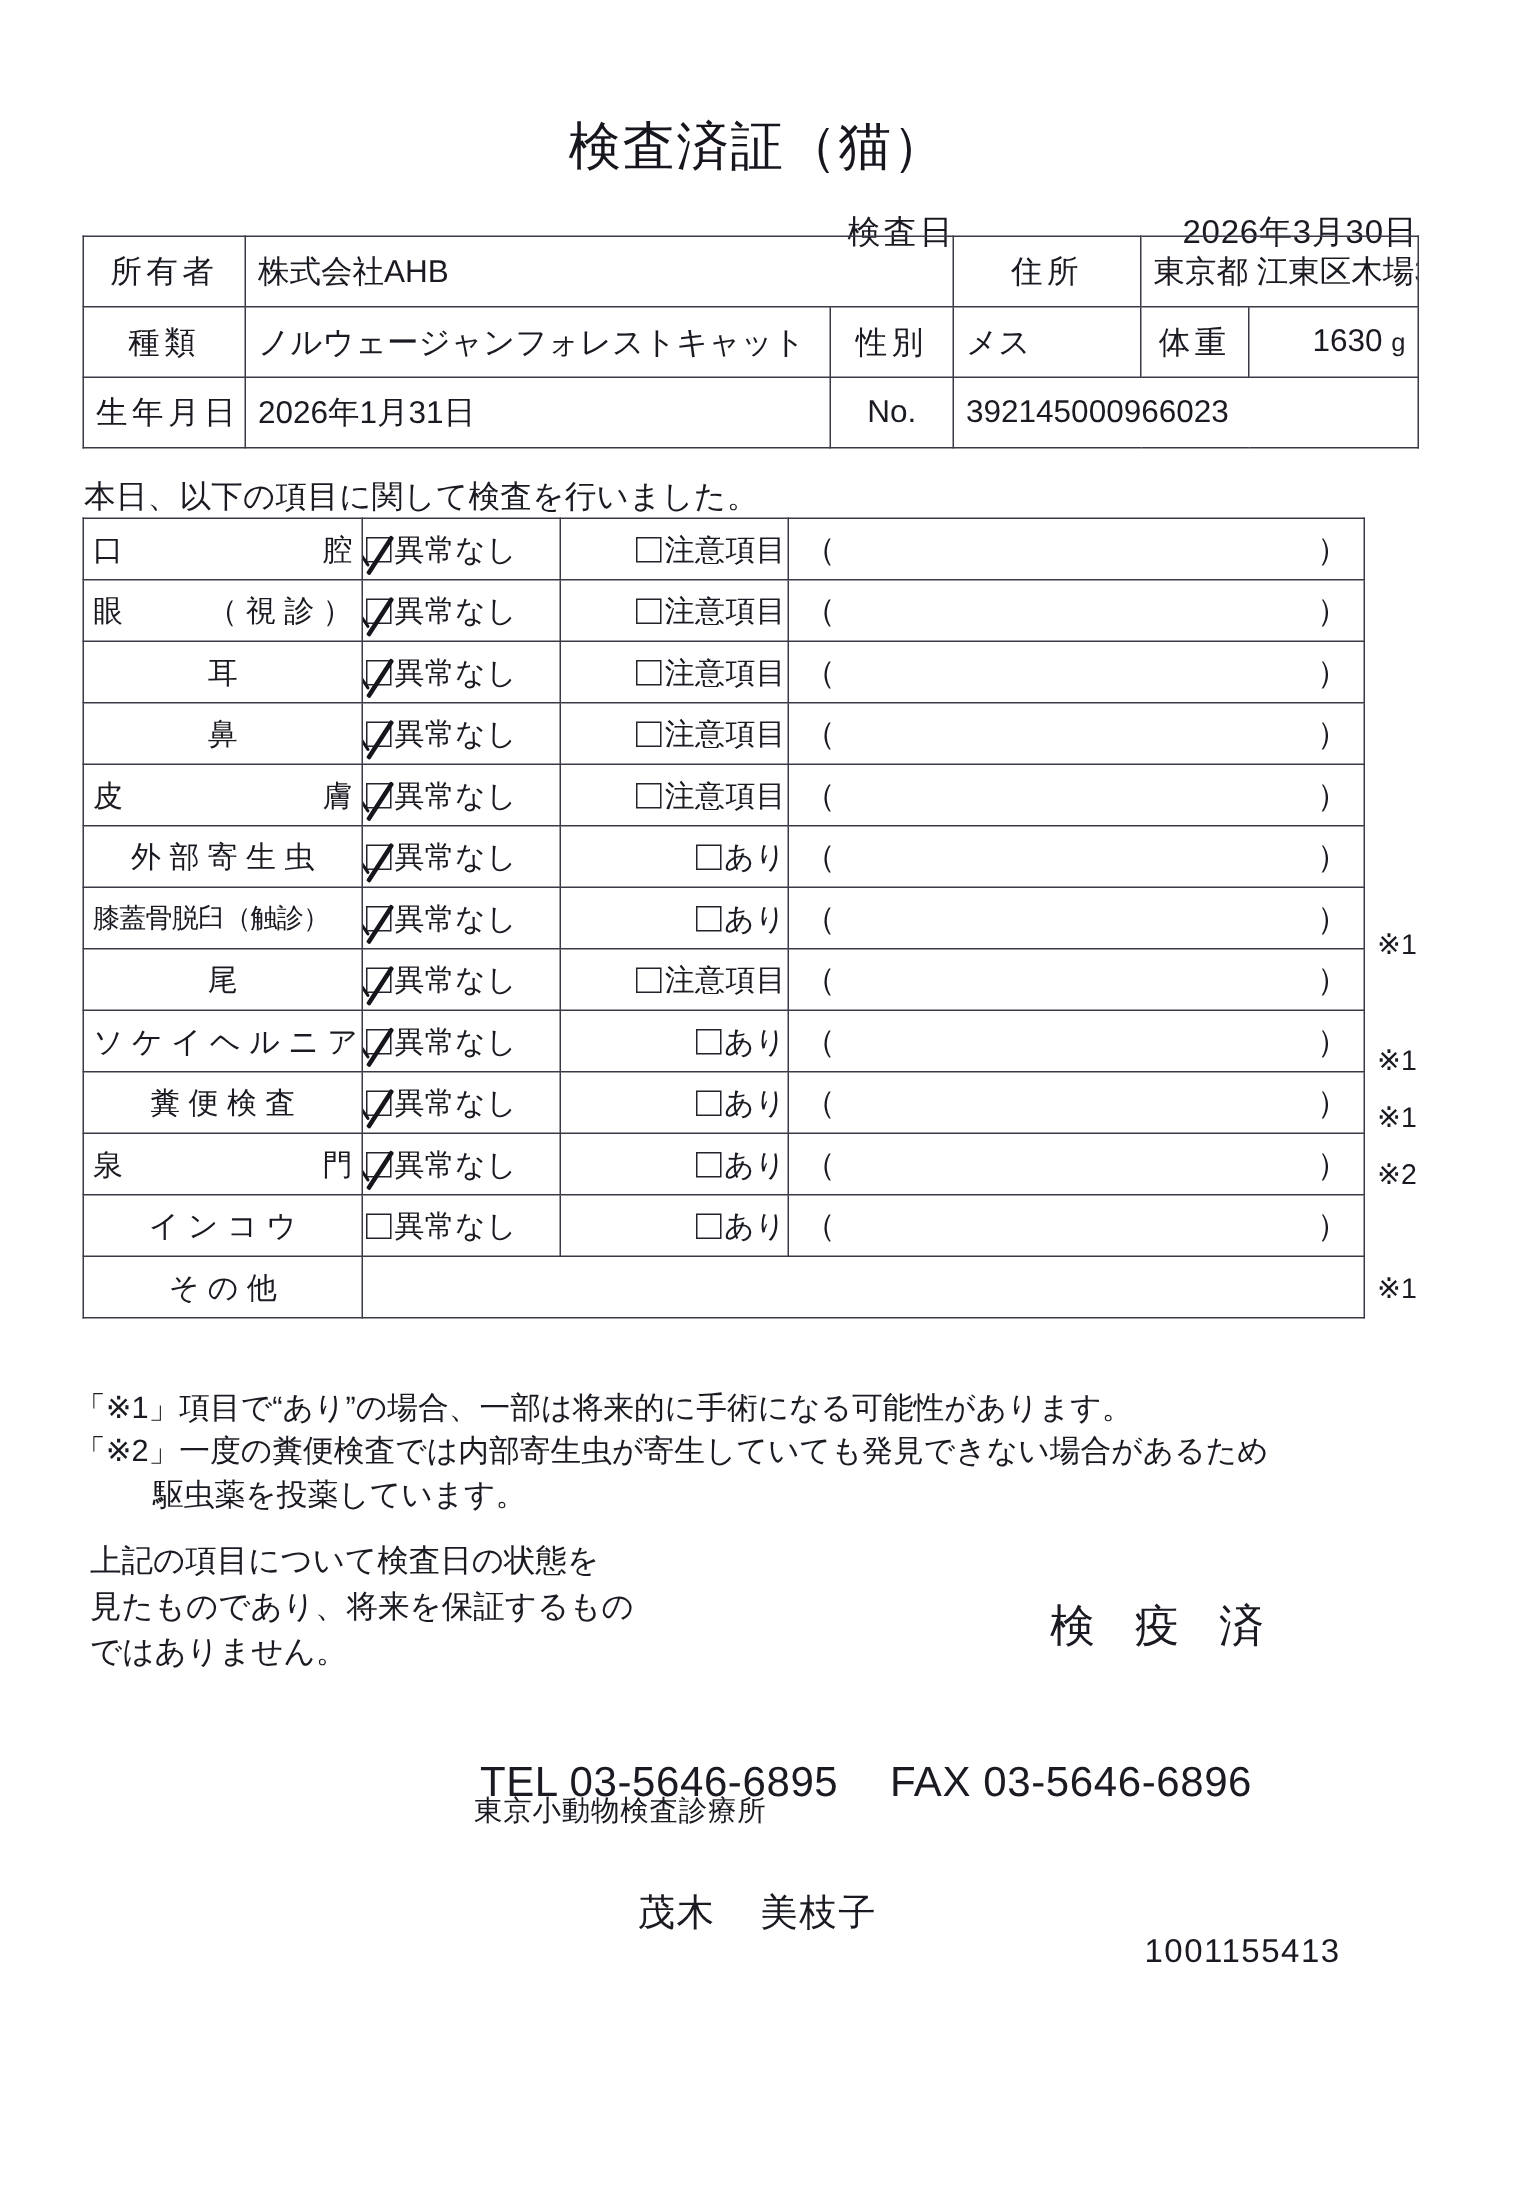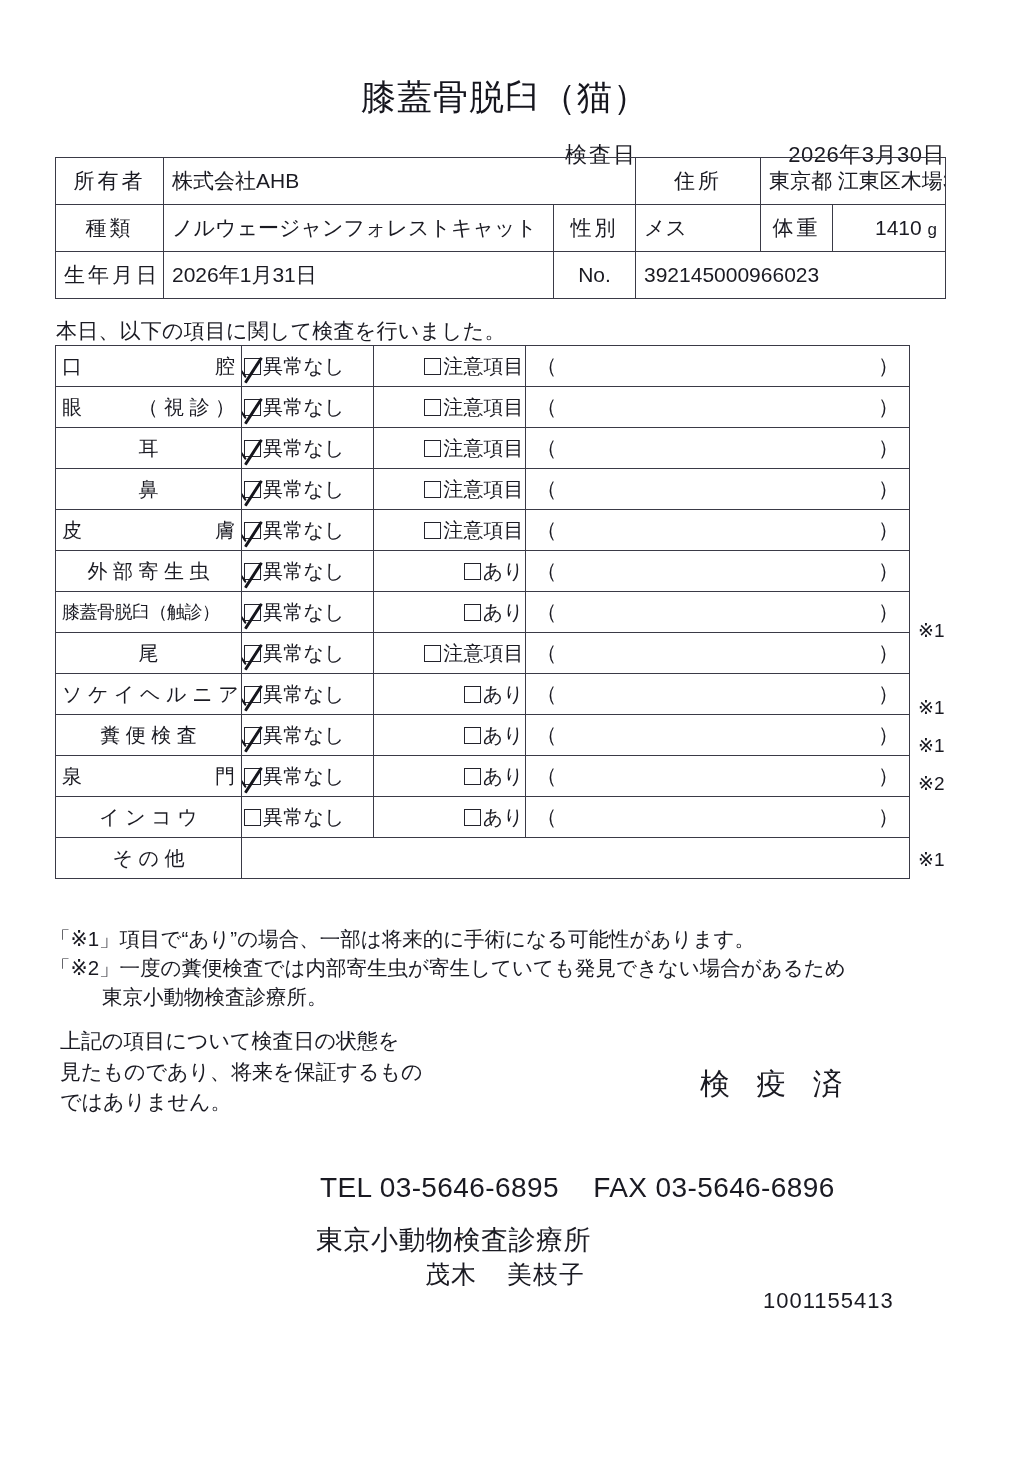--- a/index.html
+++ b/index.html
@@ -235,23 +235,23 @@
     position: absolute;
     top: 1172px;
     left: 320px;
     font-size: 28px;
     letter-spacing: 0.4px;
     white-space: nowrap;
   }
   .tel-gap { display: inline-block; width: 18px; }
   .clinic-name {
     position: absolute;
-    top: 1222px;
+    top: 1194px;
     left: 316px;
-    font-size: 27px;
+    font-size: 19px;
     letter-spacing: 0.5px;
     white-space: nowrap;
     text-align: right;
   }
   .clinic-person {
     position: absolute;
     top: 1258px;
     left: 425px;
     font-size: 25px;
     letter-spacing: 1px;
@@ -264,21 +264,21 @@
     left: 763px;
     font-size: 22px;
     letter-spacing: 1px;
   }
 </style>
 </head>
 <body>
 
 <div class="page">
 
-  <div class="doc-title">膝蓋骨脱臼（猫）</div>
+  <div class="doc-title">検査済証（猫）</div>
 
   <div class="examdate-row">
     <span class="examdate-label">検査日</span>
     <span class="examdate-value">2026年3月30日</span>
   </div>
 
   <table class="info-table">
     <colgroup>
       <col style="width:108px">
         <col style="width:390px">
@@ -293,21 +293,21 @@
         <td class="val" colspan="2">株式会社AHB</td>
         <td class="lbl">住所</td>
         <td class="val" colspan="2">東京都 江東区木場3－7－11</td>
       </tr>
       <tr>
         <td class="lbl">種類</td>
         <td class="val breed-val">ノルウェージャンフォレストキャット</td>
         <td class="lbl">性別</td>
         <td class="val">メス</td>
         <td class="lbl">体重</td>
-        <td class="val-right"><span>1410</span>&nbsp;<span class="small-unit">g</span></td>
+        <td class="val-right"><span>1630</span>&nbsp;<span class="small-unit">g</span></td>
       </tr>
       <tr>
         <td class="lbl">生年月日</td>
         <td class="val">2026年1月31日</td>
         <td class="no-lbl">No.</td>
         <td class="val" colspan="3">392145000966023</td>
       </tr>
     </tbody>
   </table>
 
@@ -506,21 +506,21 @@
       <div class="marker-cell">※1</div>
       <div class="marker-cell">※2</div>
       <div class="marker-cell"></div>
       <div class="marker-cell">※1</div>
       <div class="marker-cell"></div>
     </div>
 
   <div class="footnotes">
     <div>「※1」項目で“あり”の場合、一部は将来的に手術になる可能性があります。</div>
     <div>「※2」一度の糞便検査では内部寄生虫が寄生していても発見できない場合があるため</div>
-    <span class="fn-indent">東京小動物検査診療所。</span>
+    <span class="fn-indent">駆虫薬を投薬しています。</span>
   </div>
 
   <div class="disclaimer">
     <div>上記の項目について検査日の状態を</div>
     <div>見たものであり、将来を保証するもの</div>
     <div>ではありません。</div>
   </div>
 
   <div class="stamp">検 疫 済</div>
 

